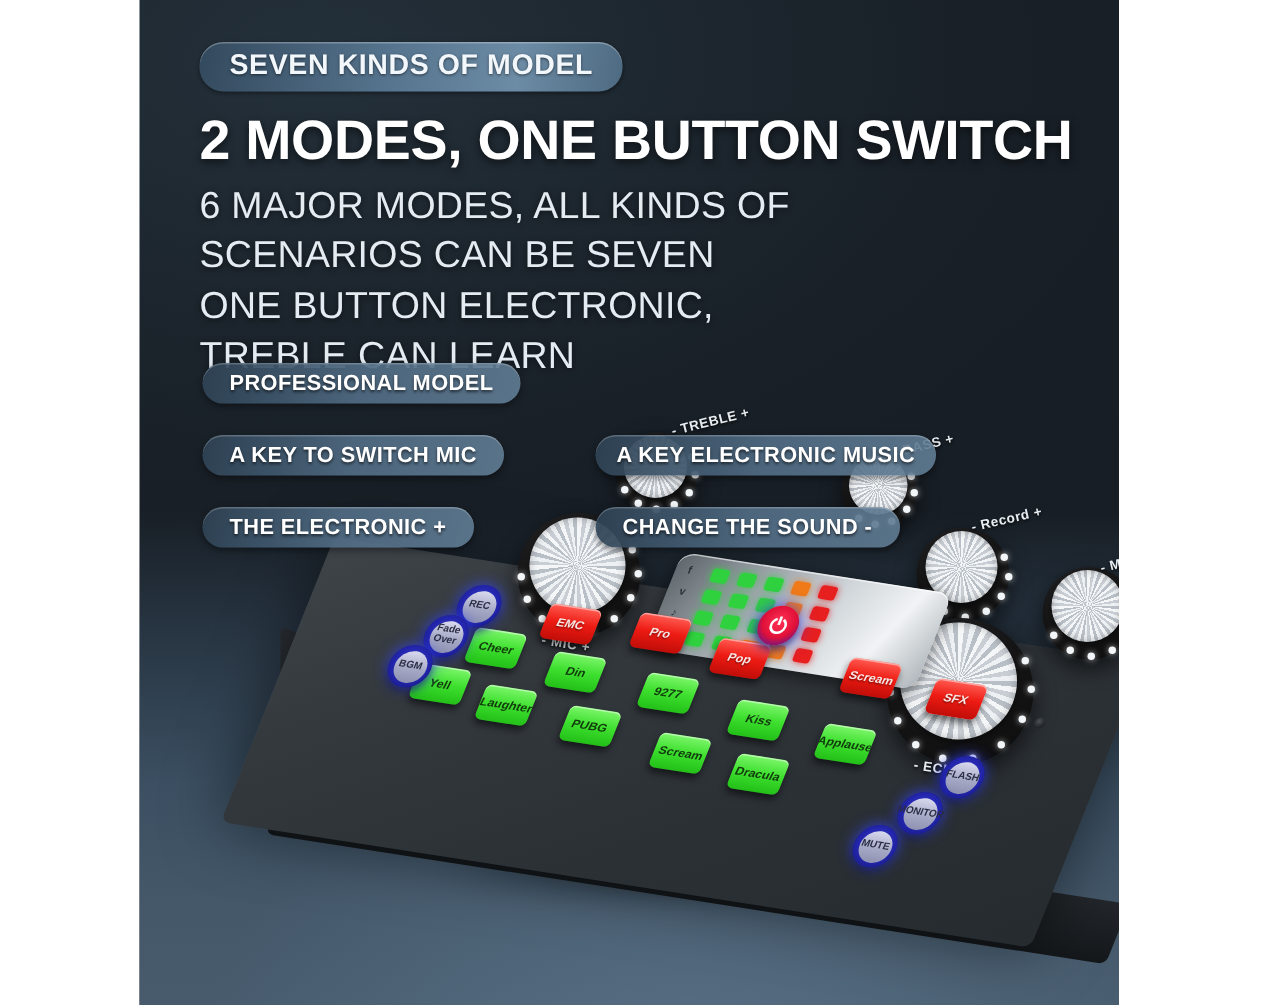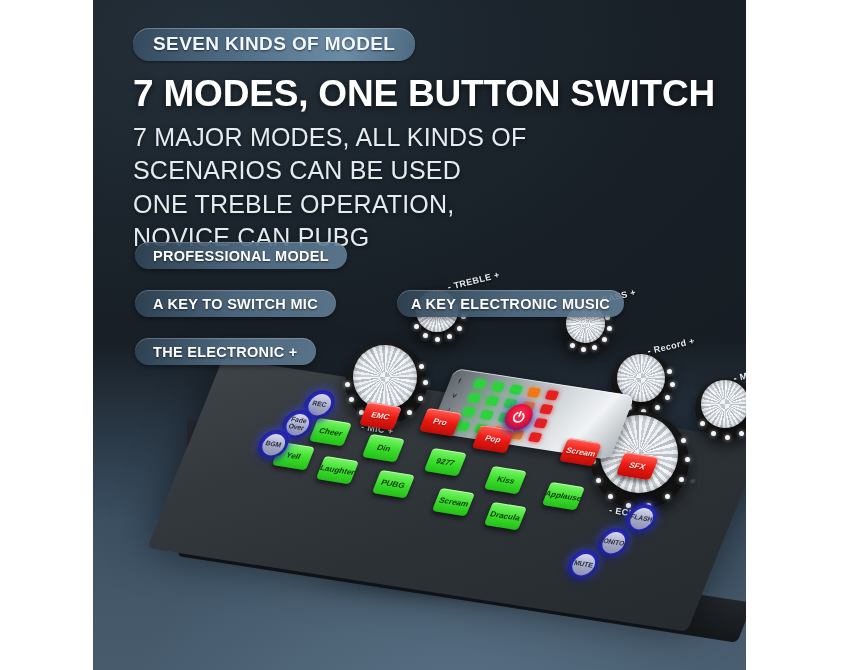--- a/index.html
+++ b/index.html
@@ -202,26 +202,26 @@
 <body>
 
 <div id="canvas">
 
   <div id="panel">
     <div id="floor"></div>
     <div id="floorglow"></div>
 
     <div id="copy">
       <div class="badge-top">SEVEN KINDS OF MODEL</div>
-      <div class="h1">7 MODES, ONE BUTTON SWITCH</div>
+      <div class="h1">2 MODES, ONE BUTTON SWITCH</div>
       <div class="sub">
-        <div>7 MAJOR MODES, ALL KINDS OF</div>
-        <div>SCENARIOS CAN BE USED</div>
-        <div>ONE TREBLE OPERATION,</div>
-        <div>NOVICE CAN PUBG</div>
+        <div>6 MAJOR MODES, ALL KINDS OF</div>
+        <div>SCENARIOS CAN BE SEVEN</div>
+        <div>ONE BUTTON ELECTRONIC,</div>
+        <div>TREBLE CAN LEARN</div>
       </div>
     </div>
 
     <div id="device">
       <div class="shadow"></div>
       <div class="left-face"></div>
       <div class="front-face"></div>
       <div class="top-face"></div>
 
       <div class="knob" style="left:218px;top:-42px;">
@@ -427,17 +427,18 @@
     <div id="pills">
       <div class="pill-row">
         <div class="pill left">PROFESSIONAL MODEL</div>
       </div>
       <div class="pill-row">
         <div class="pill left">A KEY TO SWITCH MIC</div>
         <div class="pill right wide">A KEY ELECTRONIC MUSIC</div>
       </div>
       <div class="pill-row">
         <div class="pill left">THE ELECTRONIC +</div>
+        <div class="pill right">CHANGE THE SOUND -</div>
       </div>
     </div>
 
   </div>
 </div>
 
 </body></html>

